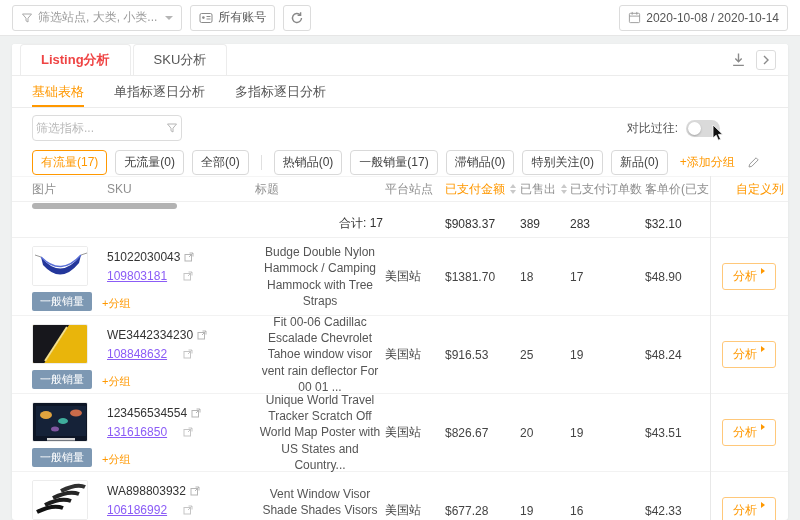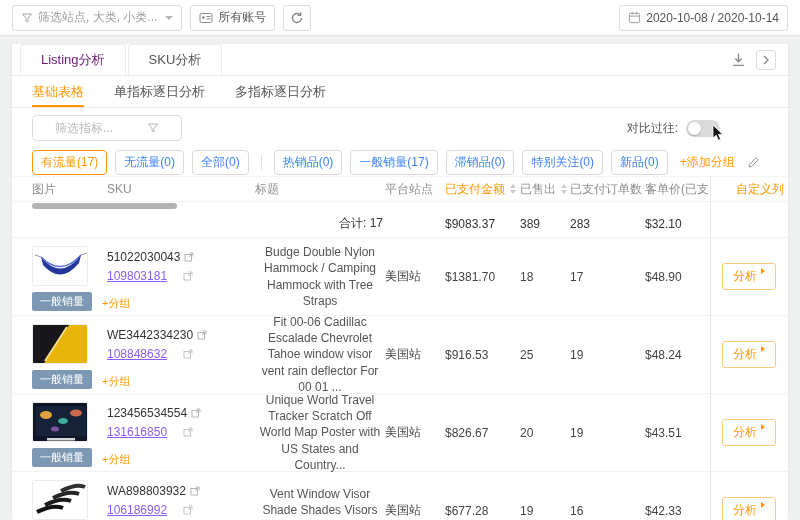--- a/index.html
+++ b/index.html
@@ -12,39 +12,39 @@
   .tb-btn{display:flex;align-items:center;gap:5px;border:1px solid #dcdcdc;border-radius:3px;padding:4px 8px;color:#555;height:26px}
   .tb-filter{color:#9b9b9b}
   .caret-down{width:0;height:0;border-left:4px solid transparent;border-right:4px solid transparent;border-top:4px solid #b5b5b5;margin-left:3px}
   .spacer{flex:1}
 
   
   .card{margin:8px 12px 0;background:#fff;border-radius:3px;height:476px;box-shadow:0 1px 3px rgba(0,0,0,.06);overflow:hidden;position:relative}
 
   .tabstrip{display:flex;align-items:flex-end;height:32px;padding-left:8px;border-bottom:1px solid #ececec;background:#fff}
   .tab{height:31px;display:flex;align-items:center;padding:0 20px;font-size:13px;color:#555;border:1px solid #ececec;border-bottom:none;border-radius:4px 4px 0 0;background:#fff;margin-right:2px}
-  .tab.active{color:#701a75;font-weight:normal}
+  .tab.active{color:#ef4444;font-weight:bold}
   .strip-actions{margin-left:auto;display:flex;align-items:center;gap:10px;padding-right:12px;align-self:center}
   .chev-box{width:20px;height:20px;border:1px solid #dcdcdc;border-radius:3px;display:flex;align-items:center;justify-content:center}
 
   .subtabs{display:flex;gap:30px;padding:0 20px;height:32px;border-bottom:1px solid #ececec;font-size:13px;color:#555}
   .subtab{height:100%;display:flex;align-items:center;position:relative;cursor:pointer}
   .subtab.active{color:#ff9800}
   .subtab.active::after{content:"";position:absolute;left:0;right:0;bottom:0;height:2px;background:#ff9800}
 
   .toolbar{display:flex;align-items:center;justify-content:space-between;height:40px;padding:0 20px}
-  .metric-input{display:flex;align-items:center;width:150px;height:26px;border:1px solid #dcdcdc;border-radius:4px;padding:0 22px;gap:17px}
+  .metric-input{display:flex;align-items:center;width:150px;height:26px;border:1px solid #dcdcdc;border-radius:4px;padding:0 3px;gap:17px}
   .metric-input input{border:none;outline:none;flex:1;font-size:12px;color:#555;min-width:0}
   .metric-input input::placeholder{color:#b9b9b9}
   .compare{display:flex;align-items:center;gap:8px;color:#555;margin-right:48px}
   .switch{width:34px;height:17px;border-radius:9px;background:#dadada;position:relative;cursor:pointer}
   .switch .knob{position:absolute;top:2px;left:2px;width:13px;height:13px;border-radius:50%;background:#fff;box-shadow:0 1px 2px rgba(0,0,0,.25)}
 
   .chips{display:flex;align-items:center;gap:8px;height:28px;padding:0 20px}
-  .chip{border:1px solid #d9d9d9;border-radius:4px;padding:3px 8px;color:#3b82f6;background:#fff;white-space:nowrap}
+  .chip{border:1px solid #d9d9d9;border-radius:4px;padding:3px 8px;color:#404040;background:#fff;white-space:nowrap}
   .chip.active{color:#ff9800;border-color:#ff9800}
   .chip-divider{width:1px;height:15px;background:#e0e0e0;margin:0 4px}
   .add-group{color:#ff9800;white-space:nowrap;padding:3px 4px}
 
   
   .table{position:relative}
   .fixed-divider{position:absolute;left:698px;top:0;bottom:-60px;width:1px;background:#e8e8e8;box-shadow:-5px 0 6px -3px rgba(0,0,0,.07);z-index:2}
   .trow{display:flex;align-items:center;padding-left:20px}
   .col-img{width:75px}
   .col-sku{width:148px}

